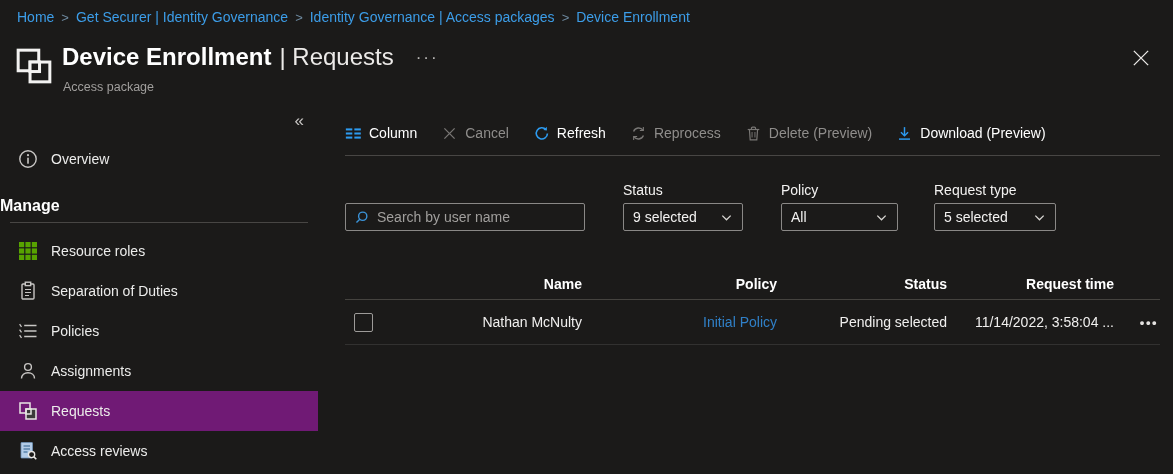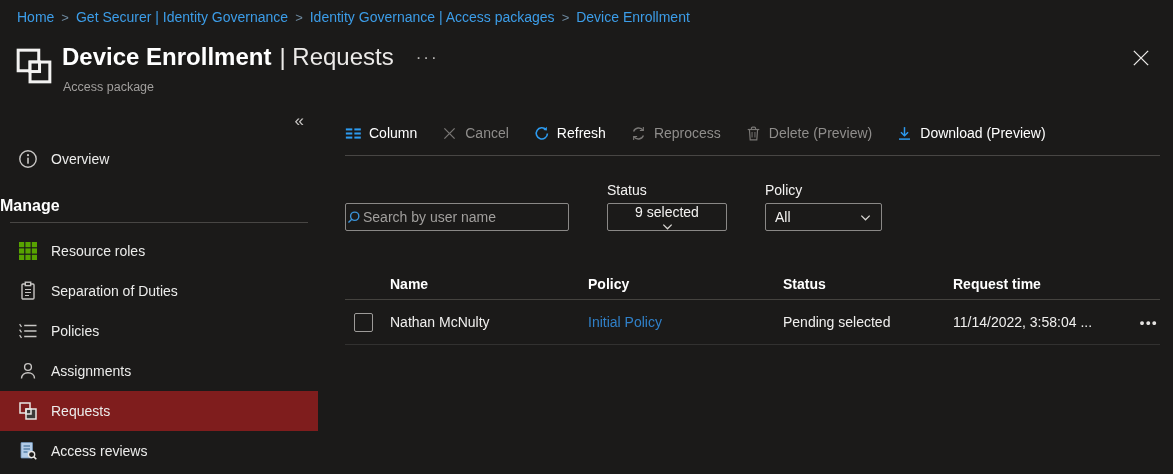--- a/index.html
+++ b/index.html
@@ -21,49 +21,49 @@
   .title-line .t2{font-weight:400;color:#eceae8;margin-left:8px;}
   .title-line .more{color:#b9b7b5;font-size:17px;margin-left:22px;letter-spacing:2px;cursor:pointer;vertical-align:2px;}
   .subtitle{position:absolute;top:80px;left:63px;font-size:12.5px;color:#a19f9d;}
   .close-btn{position:absolute;top:47px;right:21px;width:22px;height:22px;background:none;border:none;padding:0;cursor:pointer;}
   
   .sidebar{position:absolute;top:105px;left:0;width:318px;bottom:0;}
   .collapse{position:absolute;top:4px;right:10px;background:none;border:none;color:#c8c6c4;font-size:17px;cursor:pointer;padding:2px 4px;}
   .nav{position:absolute;top:38px;left:0;right:0;}
   .nav-item{height:32px;display:flex;align-items:center;padding-left:18px;gap:13px;font-size:14px;color:#ececeb;cursor:pointer;}
   .nav-item .icn{width:20px;height:20px;display:inline-flex;flex:none;}
-  .nav-item.selected{background:#7f1d1d;text-align:center;}
+  .nav-item.selected{background:#701a75;text-align:center;}
   .m-item{height:40px;}
   .group-header{margin-top:20px;height:22px;line-height:22px;font-size:16px;font-weight:700;color:#ffffff;}
   .group-sep{border-bottom:1px solid #484644;margin:5px 10px 0 10px;}
   .m-list{margin-top:8px;}
   
   .main{position:absolute;top:105px;left:345px;right:13px;}
   .toolbar{display:flex;align-items:center;gap:24px;height:30px;margin-top:13px;white-space:nowrap;}
   .tb{display:inline-flex;align-items:center;gap:7px;background:none;border:none;padding:0;font-family:inherit;font-size:14px;color:#ffffff;cursor:pointer;}
   .tb .icn{width:17px;height:17px;display:inline-flex;}
   .tb.disabled{color:#8f8d8b;cursor:default;}
   .toolbar-sep{border-bottom:1px solid #484644;margin-top:7px;}
   
   .filters{display:flex;align-items:flex-end;margin-top:26px;}
-  .searchbox{width:222px;height:26px;border:1px solid #8a8886;border-radius:2px;display:flex;align-items:center;padding:0 0;background:transparent;}
+  .searchbox{width:222px;height:26px;border:1px solid #8a8886;border-radius:2px;display:flex;align-items:center;padding:0 8px;gap:6px;background:transparent;}
   .searchbox input{flex:1;background:transparent;border:none;outline:none;color:#f0efee;font-size:14px;font-family:inherit;min-width:0;}
   .searchbox input::placeholder{color:#a19f9d;}
   .filter{display:flex;flex-direction:column;}
   .filter label{font-size:14px;color:#f3f2f1;margin-bottom:5px;}
   .dropdown{height:26px;border:1px solid #8a8886;border-radius:2px;display:flex;align-items:center;justify-content:space-between;padding:0 9px;font-size:14px;color:#f3f2f1;cursor:pointer;background:transparent;}
-  .f-status{margin-left:38px;}  .f-status .dropdown{width:100px;flex-direction:column;}
+  .f-status{margin-left:38px;}  .f-status .dropdown{width:100px;}
   .f-policy{margin-left:38px;}  .f-policy .dropdown{width:97px;}
   .f-reqtype{margin-left:36px;} .f-reqtype .dropdown{width:102px;}
   
   .table{margin-top:38px;}
   .thead,.trow{display:grid;grid-template-columns:45px 198px 195px 170px 1fr 40px;align-items:center;}
   .thead{height:30px;border-bottom:1px solid #45433f;font-weight:700;font-size:14px;color:#ffffff;}
   .trow{height:44px;border-bottom:1px solid #323130;font-size:14px;color:#f0efee;cursor:pointer;}
-  .cell{overflow:hidden;white-space:nowrap;text-overflow:ellipsis;padding-right:6px;}
+  .cell{overflow:hidden;white-space:nowrap;text-overflow:ellipsis;padding-right:6px;text-align:right;}
   .checkbox{width:17px;height:17px;border:1px solid #9d9b99;border-radius:2px;display:inline-block;margin-left:9px;background:transparent;cursor:pointer;}
   .cb{display:flex;align-items:center;}
   .link{color:#3080c8;}
   .menu{color:#e4e2e0;font-size:13px;letter-spacing:1.5px;font-weight:700;text-align:right;padding-right:2px;cursor:pointer;}
 </style>
 </head>
 <body>
 
 <div class="app">
 
@@ -268,20 +268,31 @@
         <label>Policy</label>
         <div class="dropdown">
           <span>All</span>
           <span style="display:inline-flex;width:13px;height:13px;">
             <svg viewBox="0 0 14 14" fill="none" stroke="#d8d6d3" stroke-width="1.4">
                 <path d="M2.5 5l4.5 4.5L11.5 5"></path>
               </svg>
           </span>
         </div>
       </div>
+      <div class="filter f-reqtype">
+        <label>Request type</label>
+        <div class="dropdown">
+          <span>5 selected</span>
+          <span style="display:inline-flex;width:13px;height:13px;">
+            <svg viewBox="0 0 14 14" fill="none" stroke="#d8d6d3" stroke-width="1.4">
+                <path d="M2.5 5l4.5 4.5L11.5 5"></path>
+              </svg>
+          </span>
+        </div>
+      </div>
     </div>
 
     <div class="table">
       <div class="thead">
         <div class="cell cb"></div>
         <div class="cell">Name</div>
         <div class="cell">Policy</div>
         <div class="cell">Status</div>
         <div class="cell">Request time</div>
         <div class="cell"></div>

